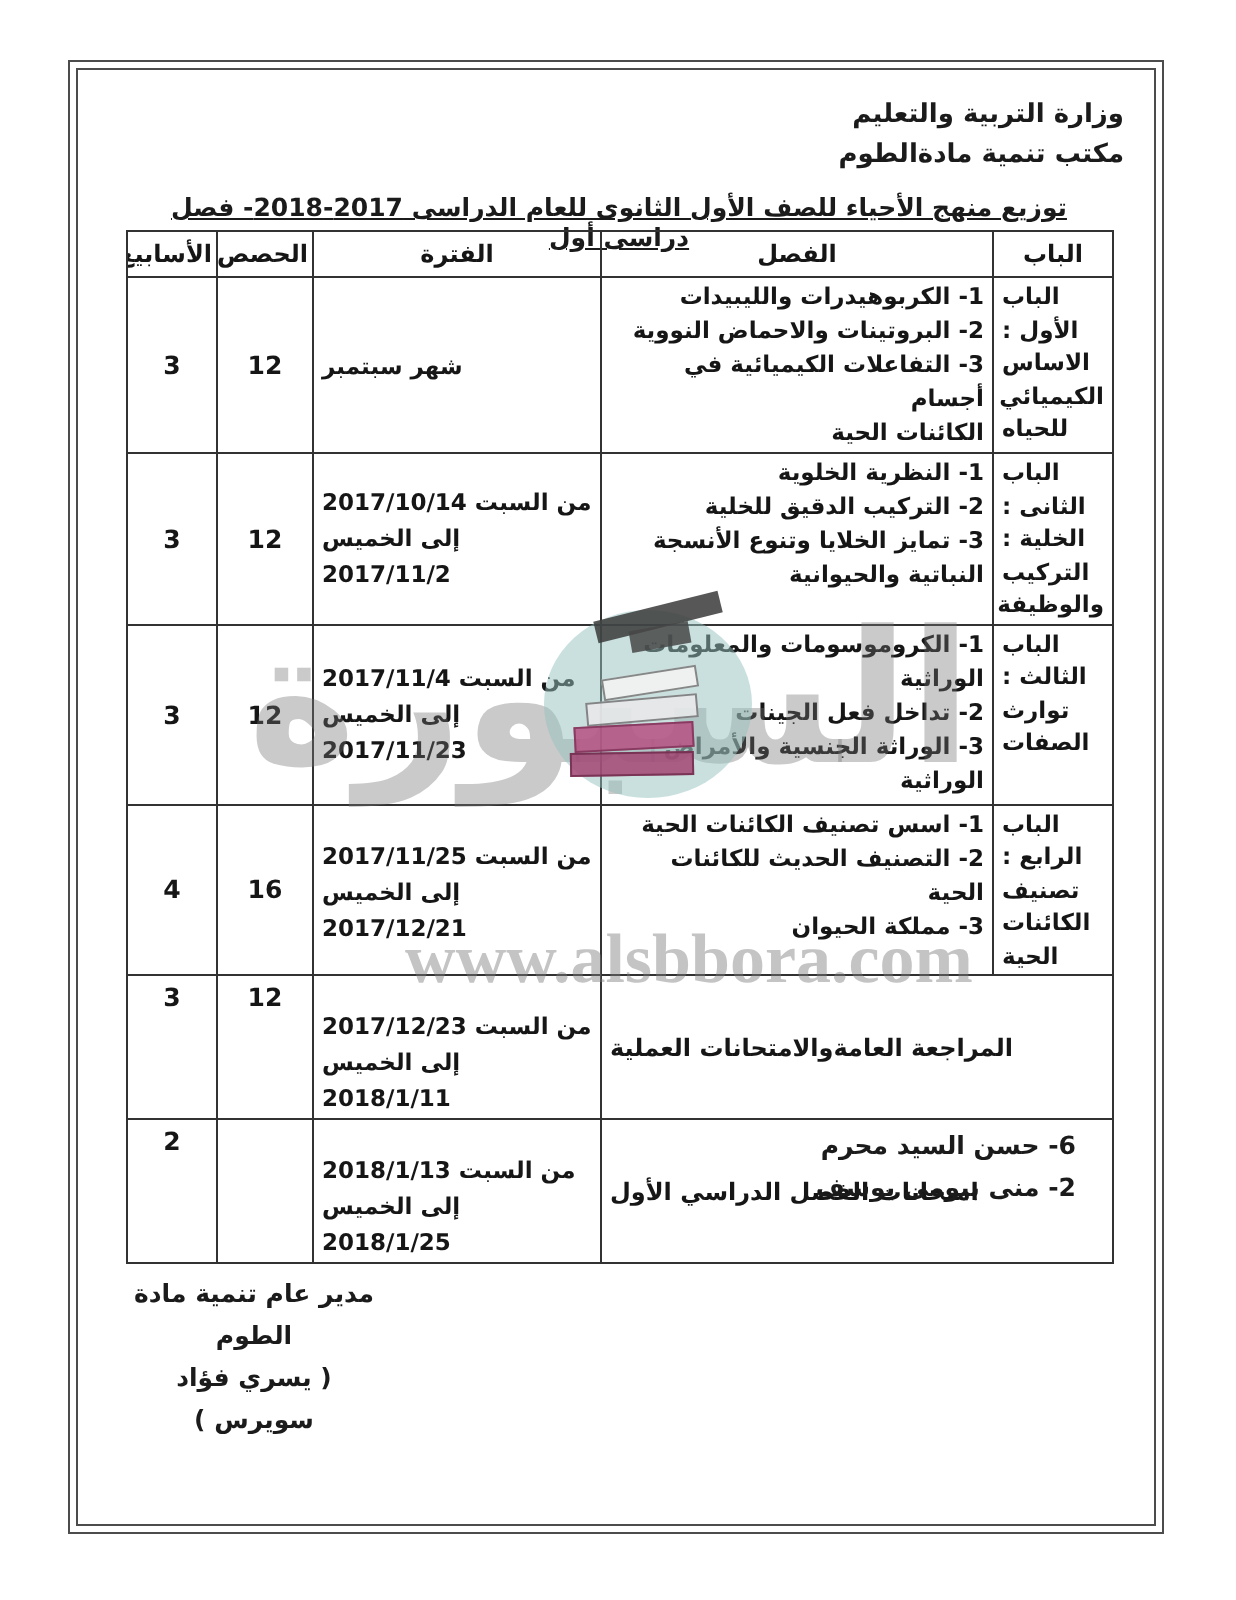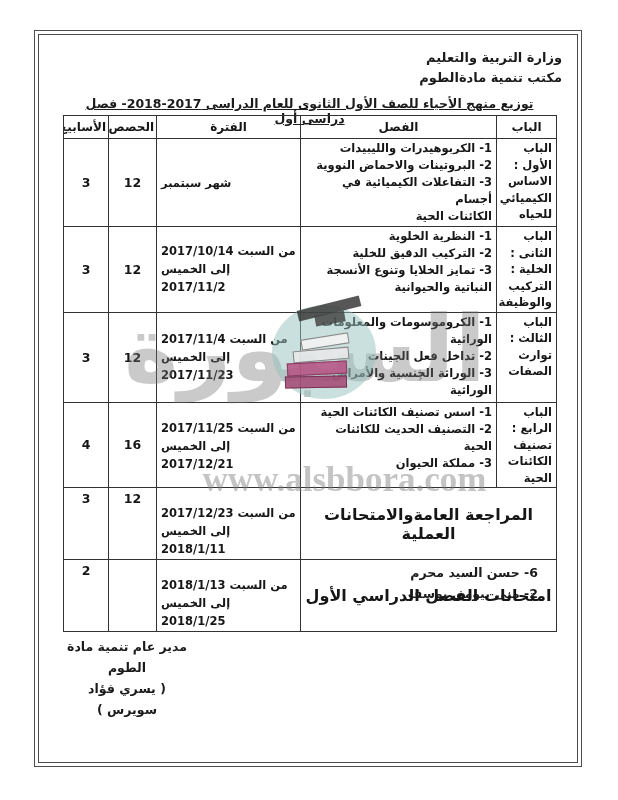--- a/index.html
+++ b/index.html
@@ -36,34 +36,34 @@
   .curriculum-table th{font-size:12px;text-align:center;vertical-align:middle;padding:2px;}
   .col-unit{width:60px;}
   .col-chapter{width:196px;}
   .col-period{width:144px;}
   .col-lessons{width:48px;}
   .col-weeks{width:45px;}
   tr.hdr{height:23px;}
   tr.r1{height:70px;} tr.r2{height:78px;} tr.r3{height:90px;}
   tr.r4{height:80px;} tr.r5{height:55px;} tr.r6{height:45px;}
   .cell-unit{
-    vertical-align:top;text-align:right;white-space:pre-line;
+    vertical-align:top;text-align:left;white-space:pre-line;
     line-height:16.5px;padding-top:2px;
   }
   .cell-chapter{
     vertical-align:top;text-align:right;white-space:pre-line;
     line-height:17px;padding-top:2px;padding-right:5px;
   }
   .cell-period{
     vertical-align:middle;text-align:left;white-space:pre-line;line-height:18px;
   }
   .cell-period.top{vertical-align:top;padding-top:16px;}
   .cell-num{vertical-align:middle;text-align:center;font-size:12.5px;}
   .cell-num.top{vertical-align:top;padding-top:3px;}
-  .cell-merged{vertical-align:middle;text-align:center;font-size:16px;padding-right:8px;}
+  .cell-merged{vertical-align:middle;text-align:left;font-size:12px;padding-right:8px;}
   
   .watermark{position:absolute;left:0;top:0;width:618px;height:800px;pointer-events:none;z-index:6;}
   .wm-circle{
     position:absolute;left:272px;top:305px;width:104px;height:94px;border-radius:50%;
     background:rgba(148,193,189,0.50);
   }
   .wm-cap-top{position:absolute;left:297px;top:303px;width:64px;height:11px;background:rgba(58,58,58,0.85);transform:rotate(-14deg);}
   .wm-cap-base{position:absolute;left:315px;top:313px;width:30px;height:11px;background:rgba(70,70,70,0.85);transform:rotate(-10deg);}
   .wm-book{position:absolute;box-sizing:border-box;border:1px solid rgba(90,90,90,0.7);}
   .wm-book.b1{left:301px;top:336px;width:48px;height:11px;background:rgba(243,243,243,0.9);transform:rotate(-9deg);}

